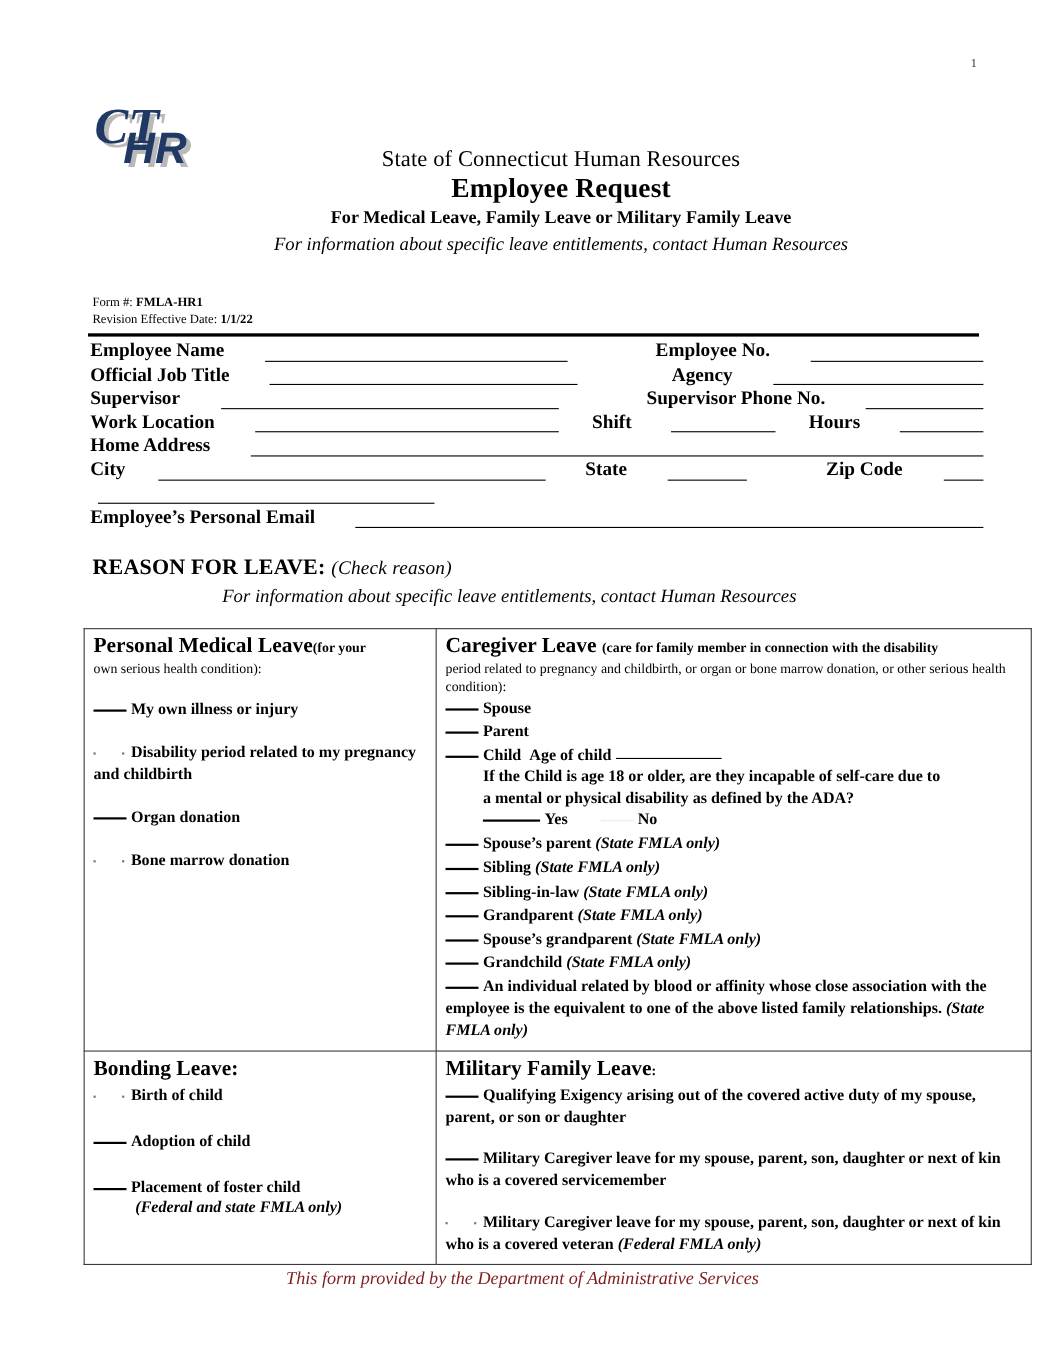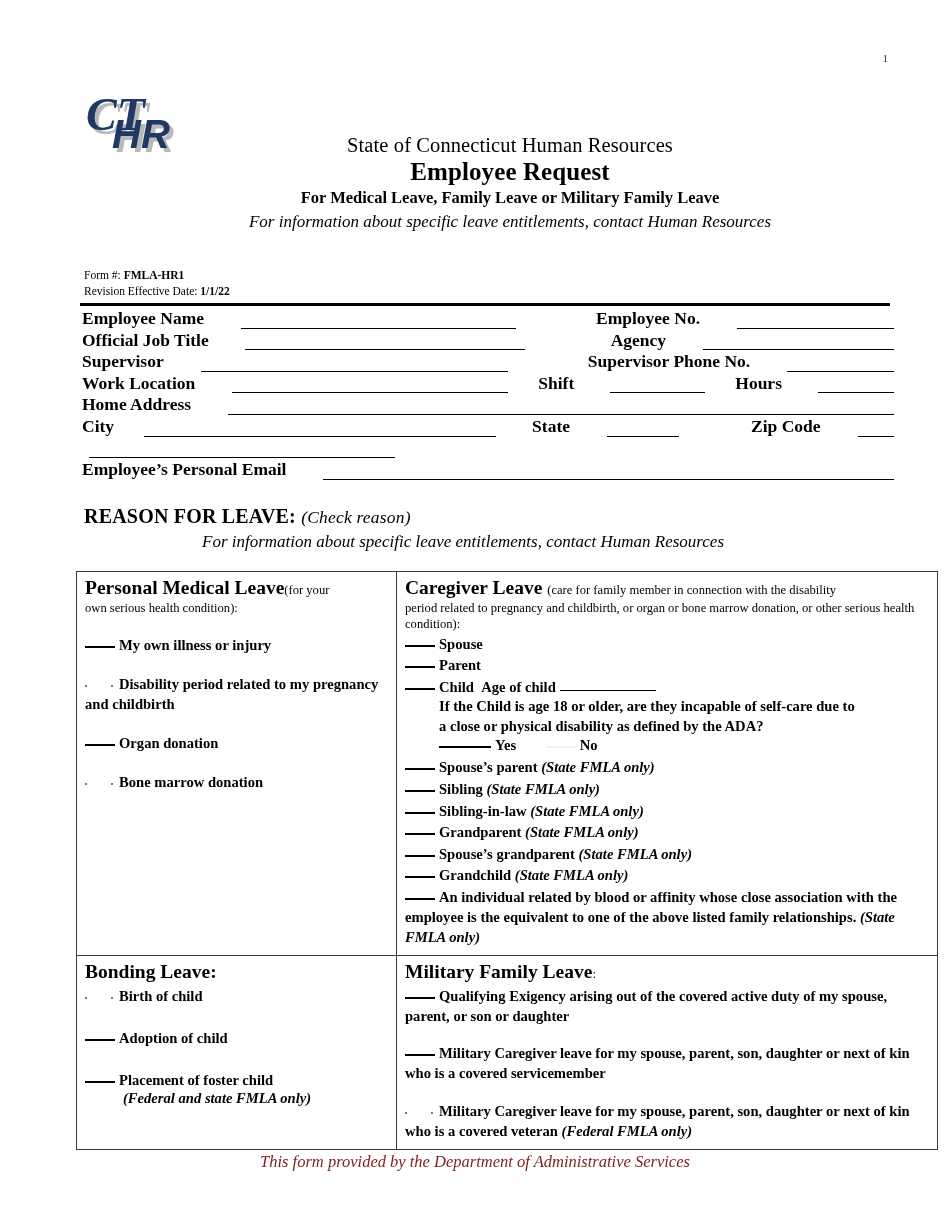--- a/index.html
+++ b/index.html
@@ -171,21 +171,21 @@
   .col-l { width: 303px; }
   .col-r { width: 524px; }
 
   .cell-title {
     font-size: 19.5px;
     font-weight: bold;
     line-height: 1.16;
   }
   .cell-title .sub {
     font-size: 12.6px;
-    font-weight: normal;
+    font-weight: bold;
   }
   .cell-title-lead {
     font-size: 12.6px;
     font-weight: normal;
     line-height: 1.3;
   }
 
   .opt {
     font-size: 14.6px;
     font-weight: bold;
@@ -414,21 +414,21 @@
             <span class="blank"></span><span>Spouse</span>
           </div>
           <div class="opt">
             <span class="blank"></span><span>Parent</span>
           </div>
           <div class="opt">
             <span class="blank"></span><span>Child</span>&nbsp;&nbsp;<span>Age of child</span><span class="blank inline-line"></span>
           </div>
 
           <div class="cg-indent">If the Child is age 18 or older, are they incapable of self-care due to</div>
-          <div class="cg-indent">a close or physical disability as defined by the ADA?</div>
+          <div class="cg-indent">a mental or physical disability as defined by the ADA?</div>
           <div class="cg-indent">
             <span class="blank wide"></span><span>Yes</span>
             <span class="blank faint" style="margin-left:26px"></span><span>No</span>
           </div>
 
           <div class="opt">
             <span class="blank"></span><span>Spouse’s parent</span> <span class="it">(State FMLA only)</span>
           </div>
           <div class="opt">
             <span class="blank"></span><span>Sibling</span> <span class="it">(State FMLA only)</span>

